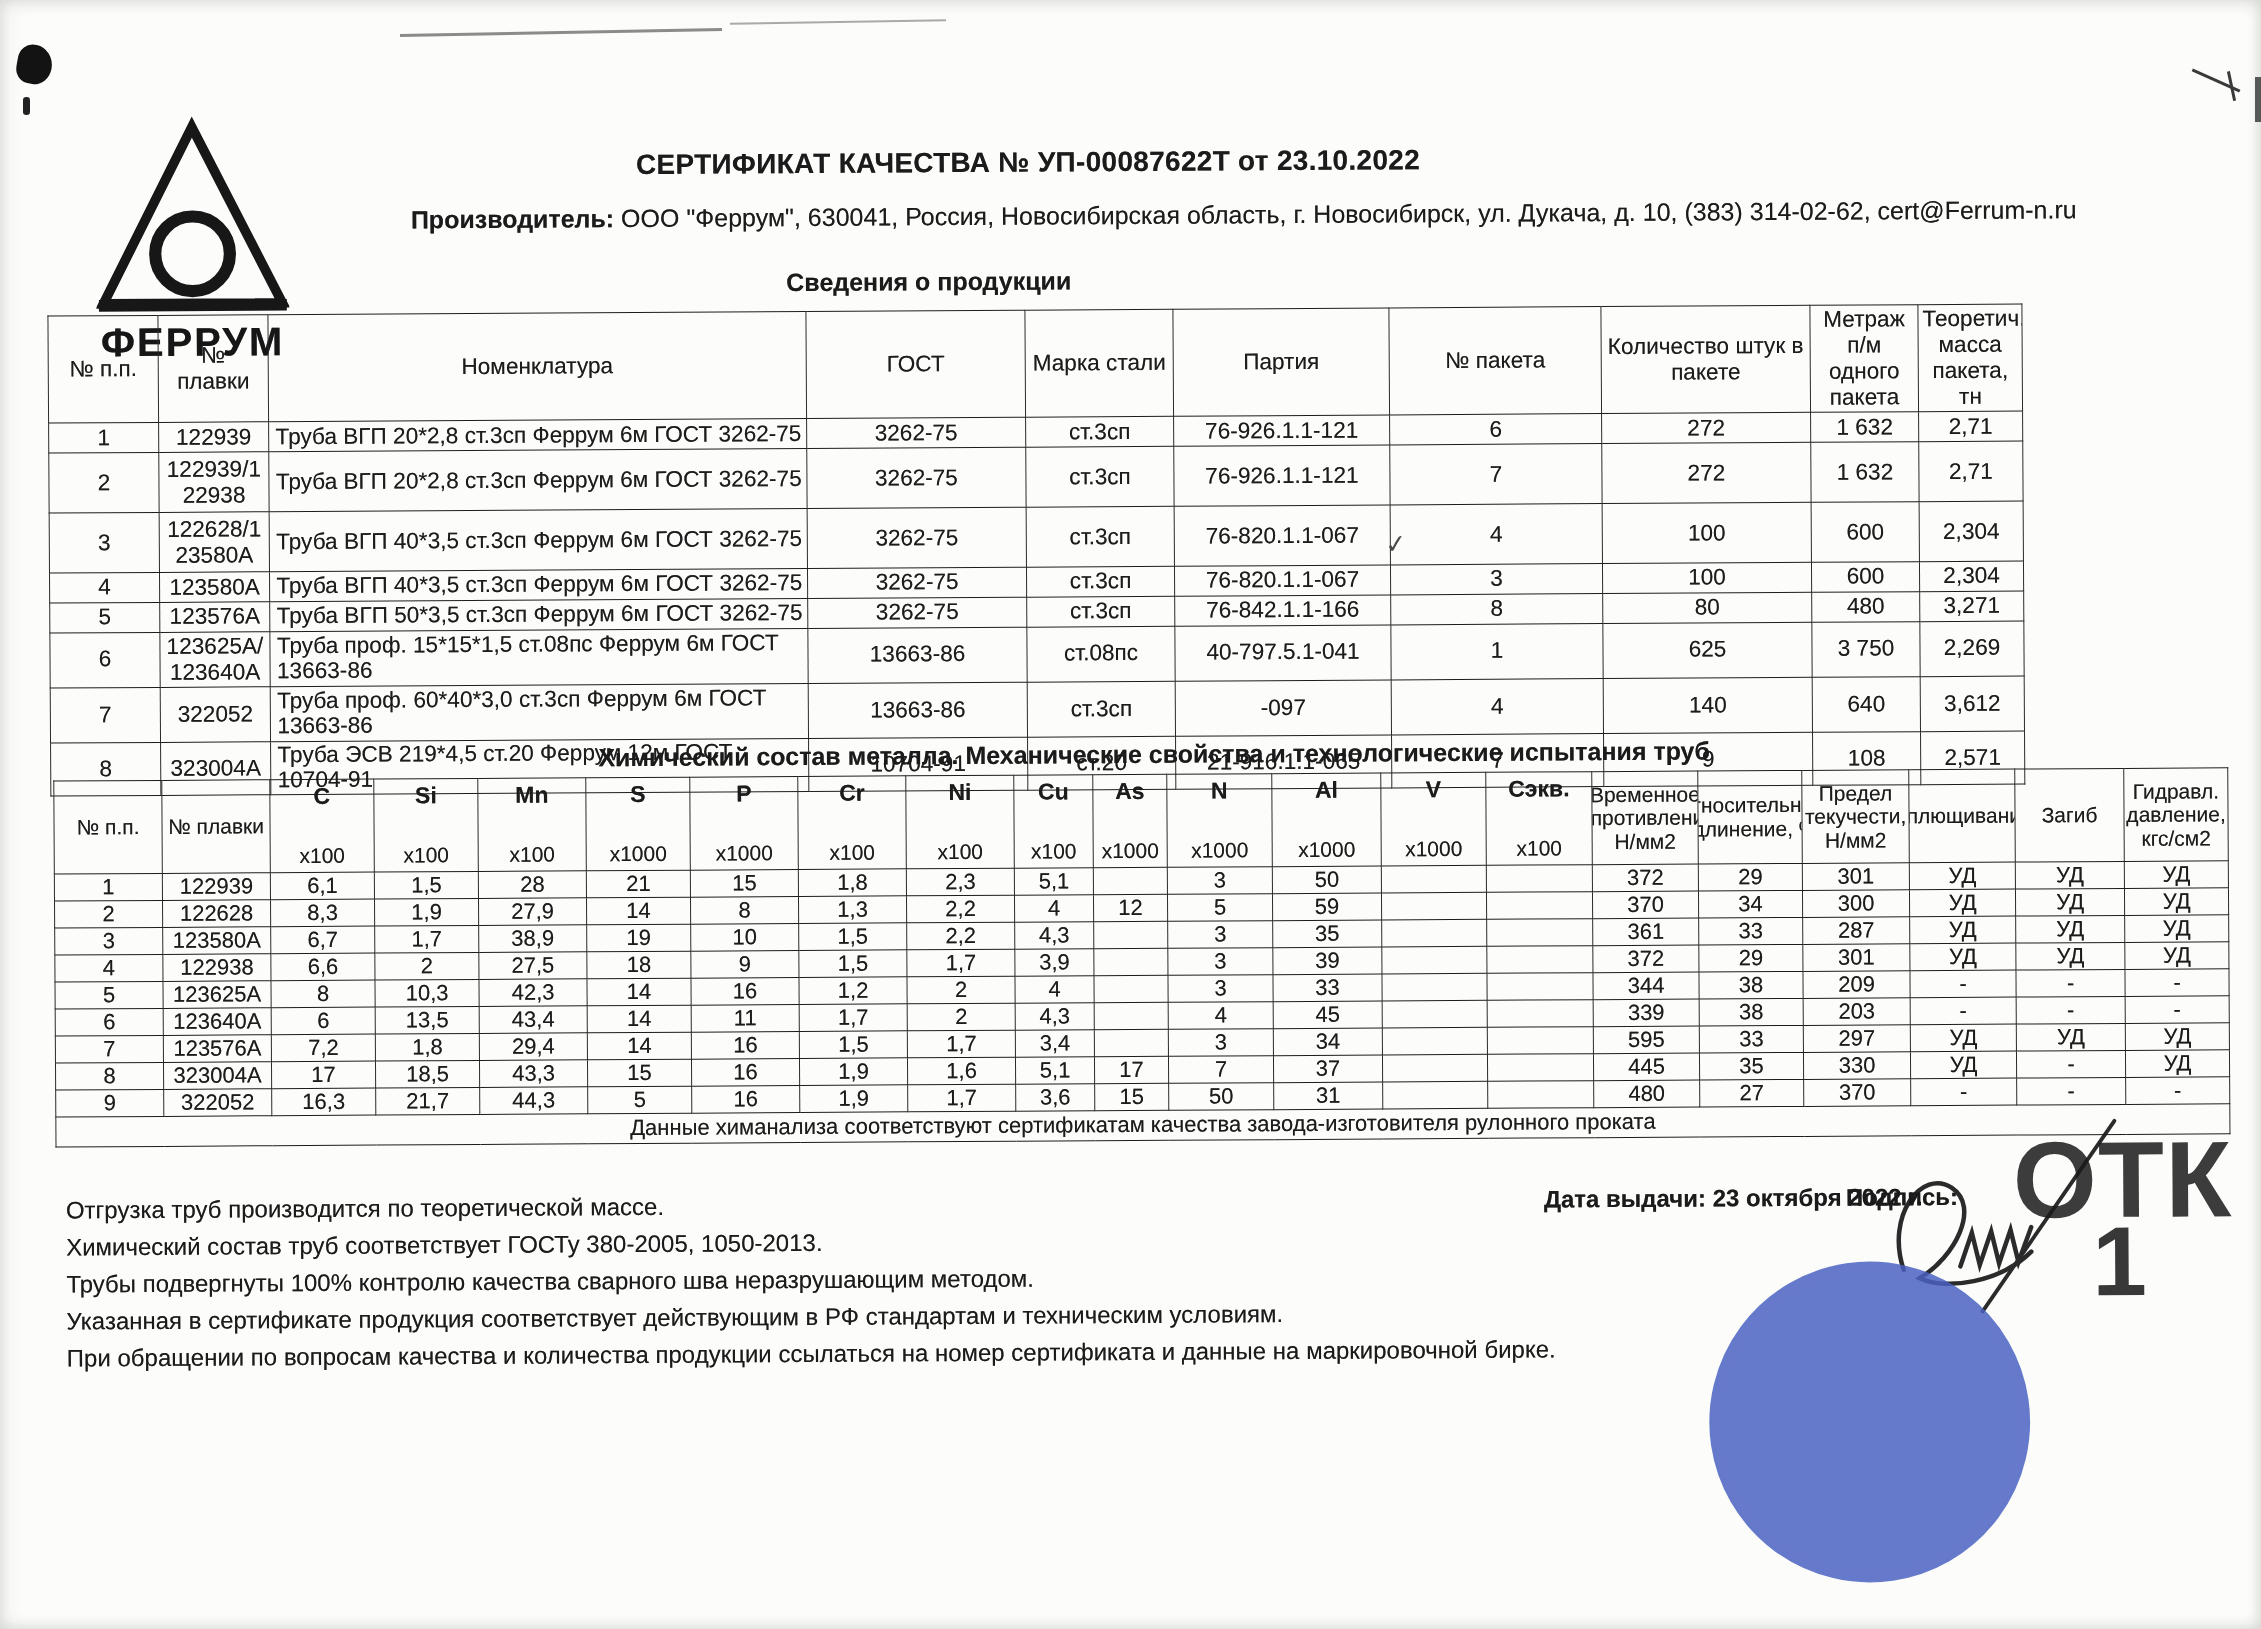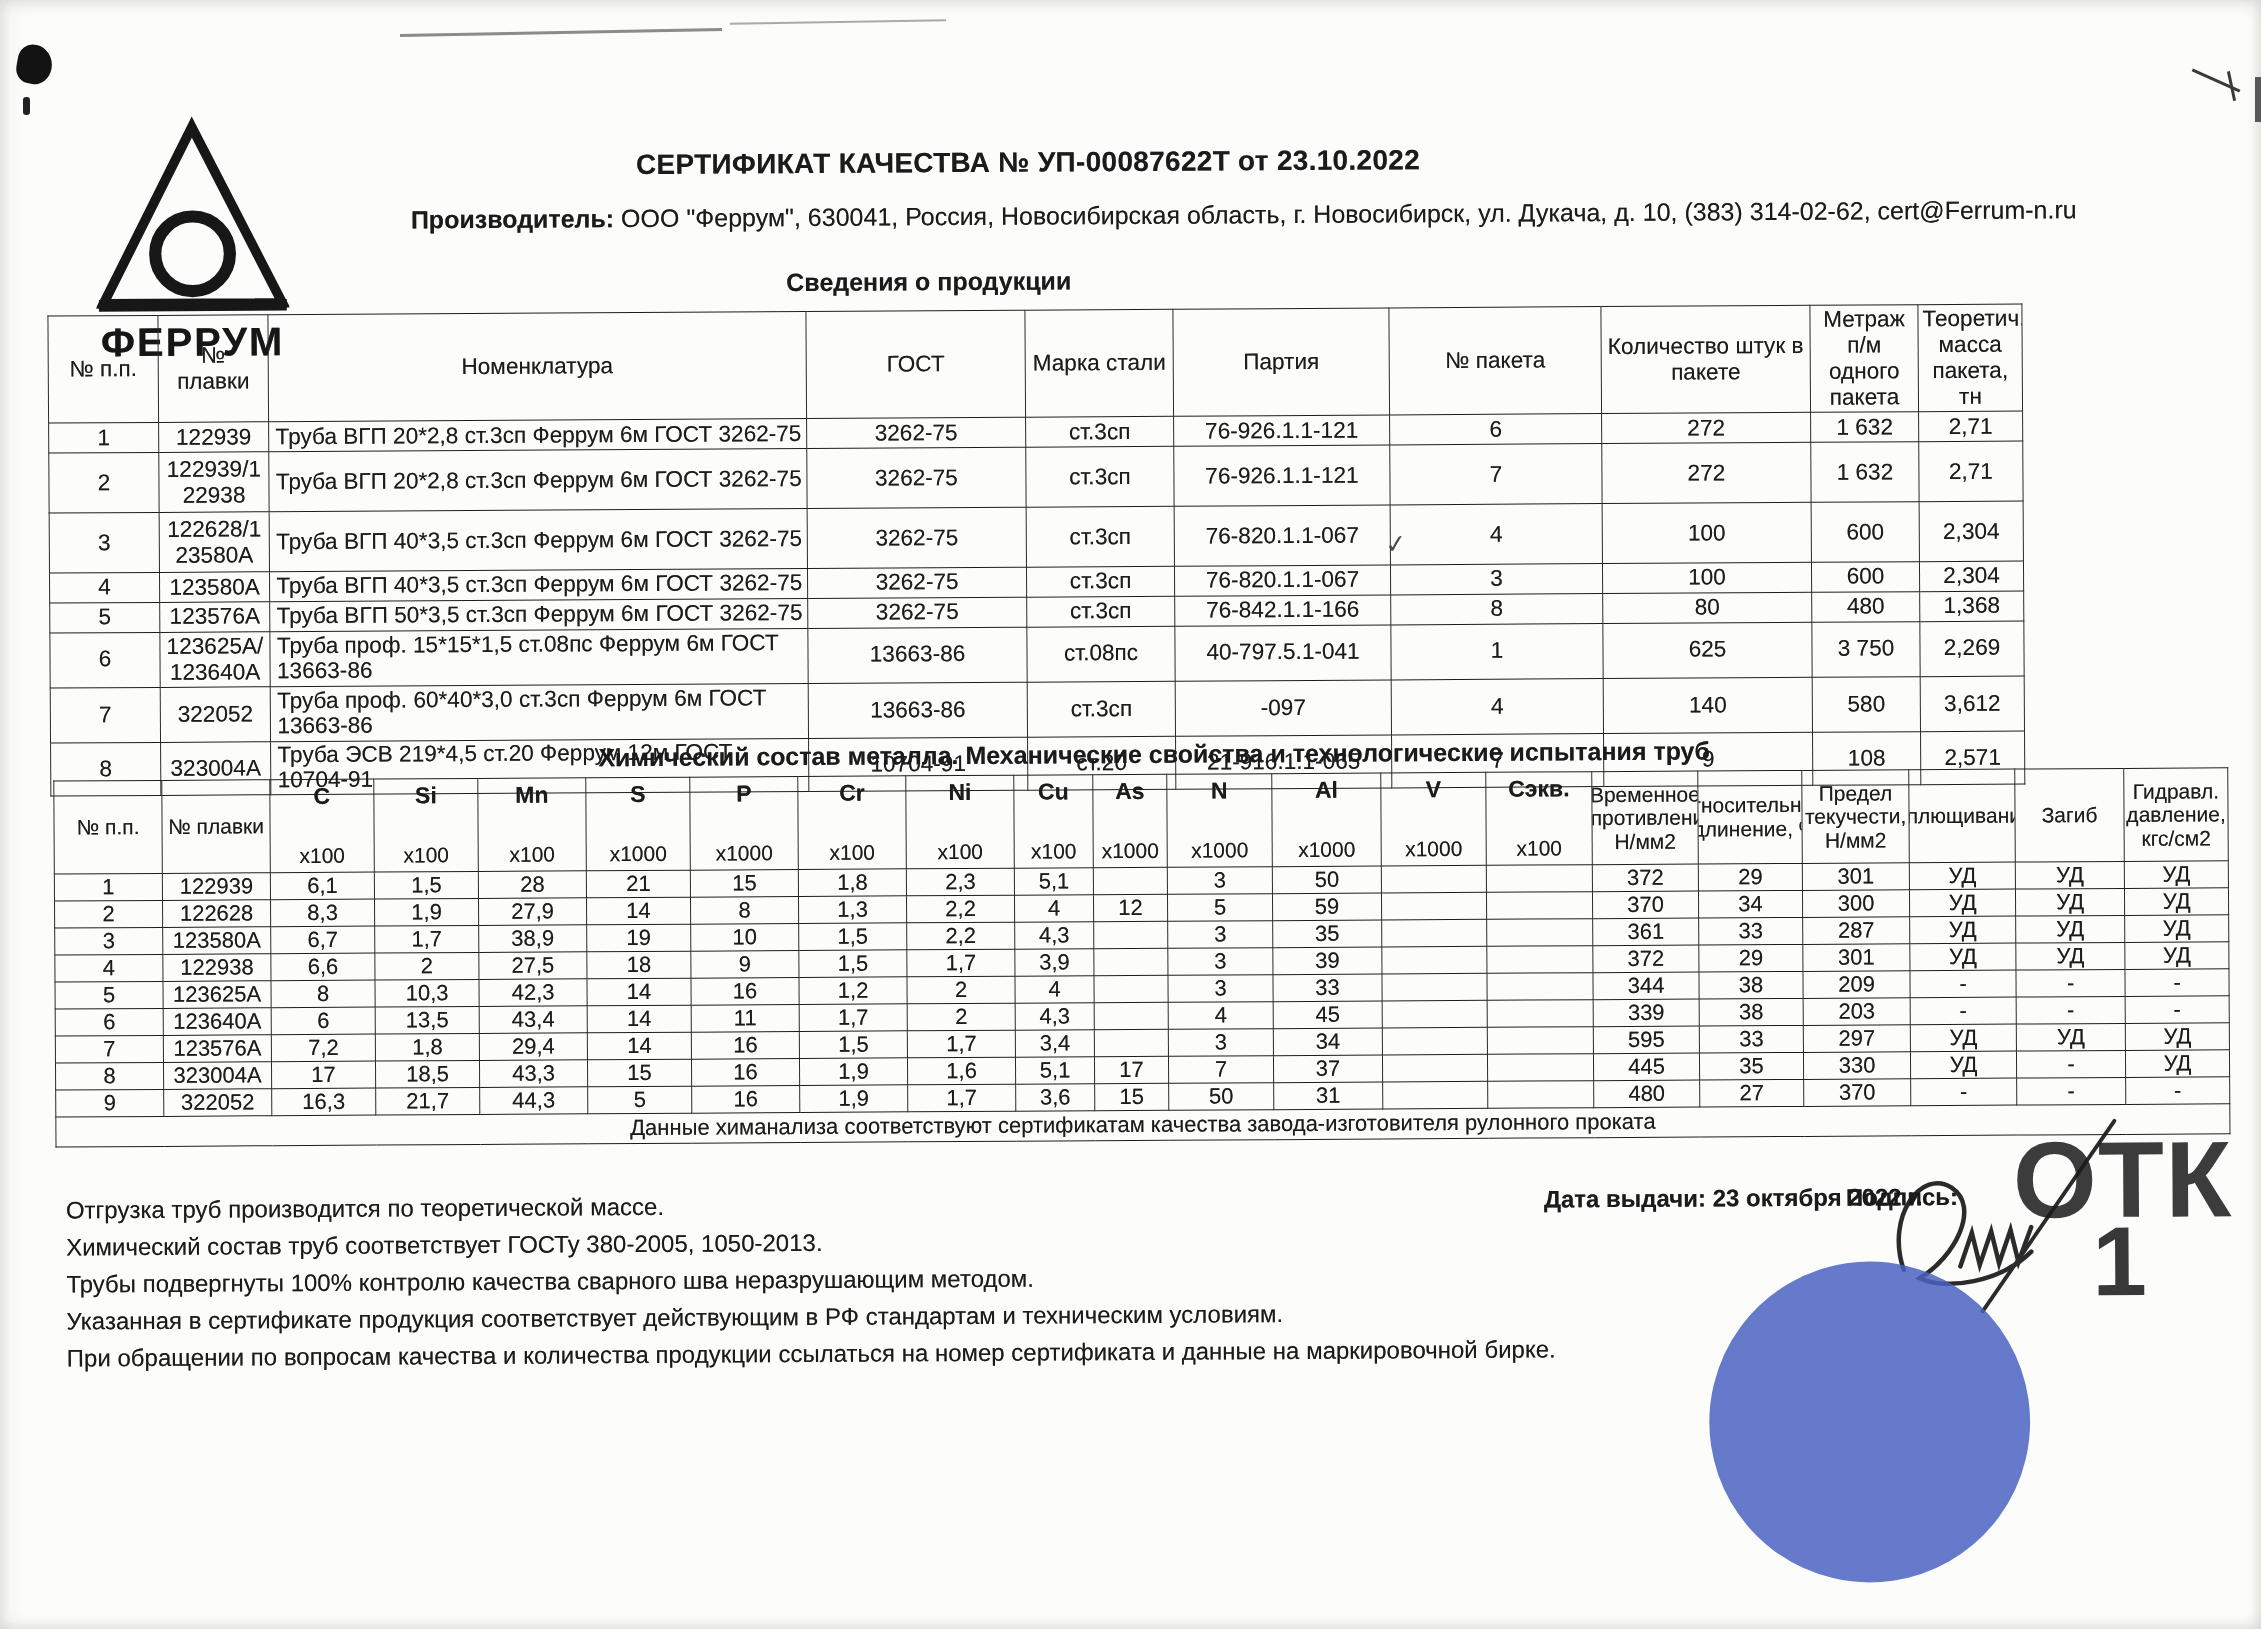--- a/index.html
+++ b/index.html
@@ -163,21 +163,21 @@
           <tr style="height: 28px;">
             <td class="ink c0">5</td>
             <td class="ink c1">123576А</td>
             <td class="ink c2">Труба ВГП 50*3,5 ст.3сп Феррум 6м ГОСТ 3262-75</td>
             <td class="ink c3">3262-75</td>
             <td class="ink c4">ст.3сп</td>
             <td class="ink c5">76-842.1.1-166</td>
             <td class="ink c6">8</td>
             <td class="ink c7">80</td>
             <td class="ink c8">480</td>
-            <td class="ink c9">1,368</td>
+            <td class="ink c9">3,271</td>
           </tr>
           <tr style="height: 55px;">
             <td class="ink c0">6</td>
             <td class="ink c1">123625А/123640А</td>
             <td class="ink c2">Труба проф. 15*15*1,5 ст.08пс Феррум 6м ГОСТ 13663-86</td>
             <td class="ink c3">13663-86</td>
             <td class="ink c4">ст.08пс</td>
             <td class="ink c5">40-797.5.1-041</td>
             <td class="ink c6">1</td>
             <td class="ink c7">625</td>
@@ -186,21 +186,21 @@
           </tr>
           <tr style="height: 55px;">
             <td class="ink c0">7</td>
             <td class="ink c1">322052</td>
             <td class="ink c2">Труба проф. 60*40*3,0 ст.3сп Феррум 6м ГОСТ 13663-86</td>
             <td class="ink c3">13663-86</td>
             <td class="ink c4">ст.3сп</td>
             <td class="ink c5">-097</td>
             <td class="ink c6">4</td>
             <td class="ink c7">140</td>
-            <td class="ink c8">580</td>
+            <td class="ink c8">640</td>
             <td class="ink c9">3,612</td>
           </tr>
           <tr style="height: 28px;">
             <td class="ink c0">8</td>
             <td class="ink c1">323004А</td>
             <td class="ink c2">Труба ЭСВ 219*4,5 ст.20 Феррум 12м ГОСТ 10704-91</td>
             <td class="ink c3">10704-91</td>
             <td class="ink c4">ст.20</td>
             <td class="ink c5">21-916.1.1-065</td>
             <td class="ink c6">7</td>

